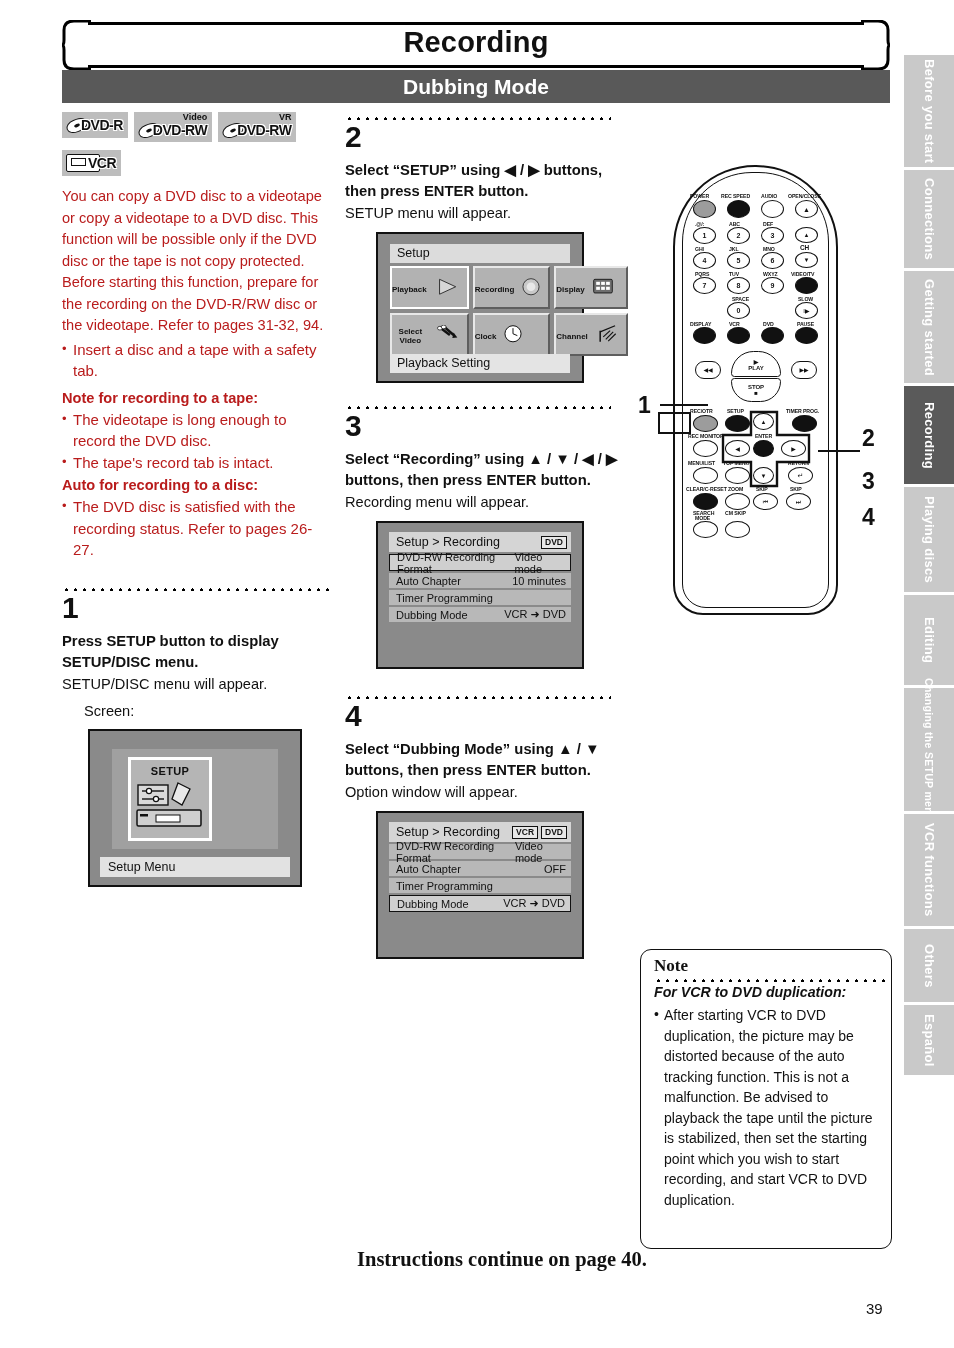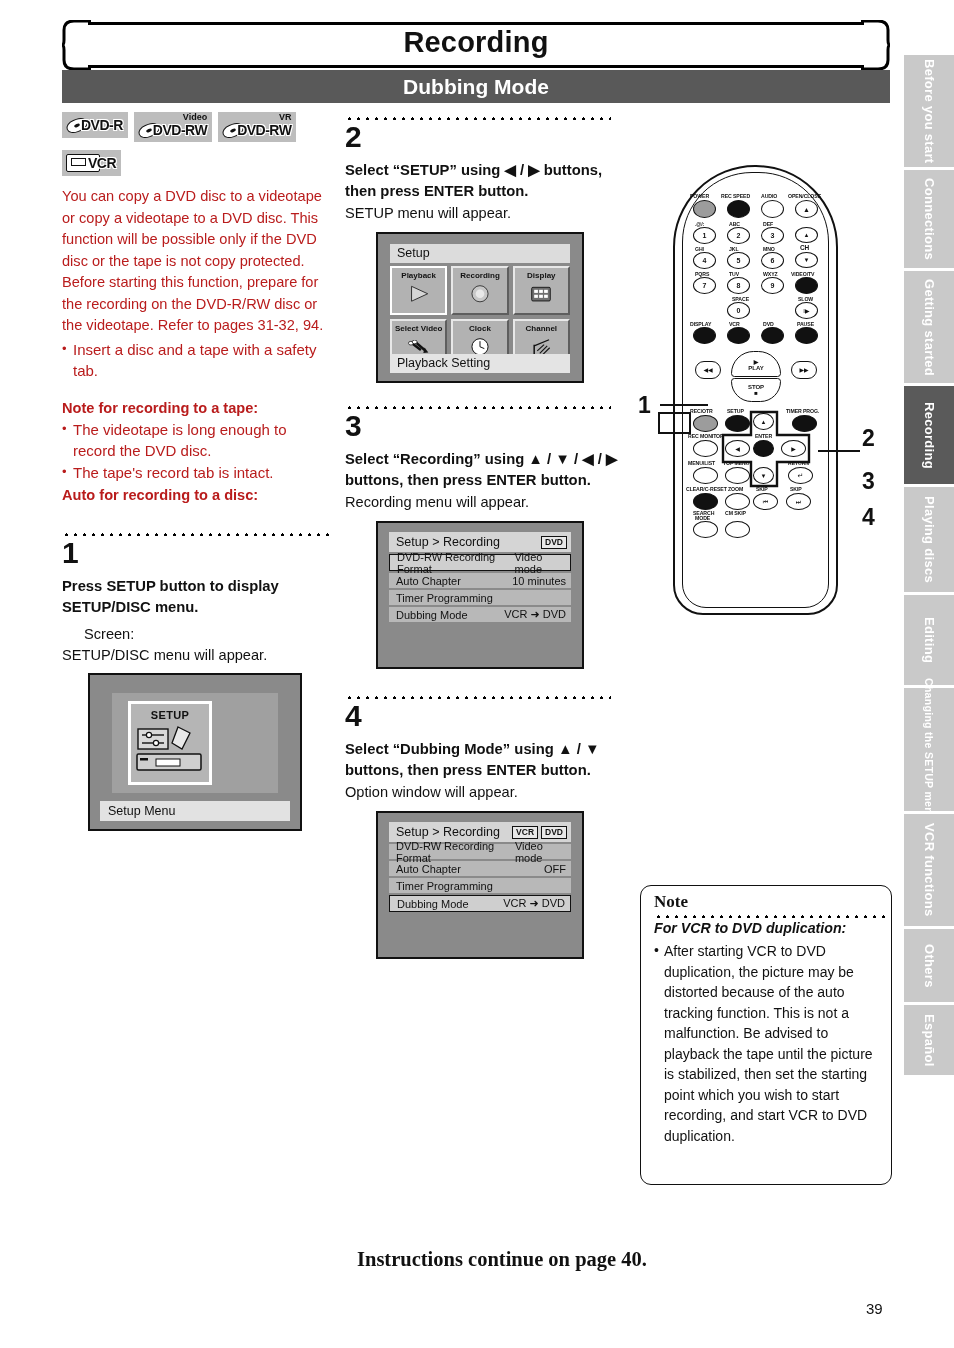--- a/index.html
+++ b/index.html
@@ -161,23 +161,22 @@
     background: #dcdcdc; font-size: 12.5px; padding-left: 7px; line-height: 19px; color:#111;
   }
   .s2-grid {
     position: absolute; left: 12px; right: 12px; top: 32px; height: 90px;
     display: grid; grid-template-columns: repeat(3, 1fr); grid-template-rows: repeat(2, 1fr);
     gap: 4px;
   }
   .s2-cell {
     background: #b2b2b2; border: 2px solid #e8e8e8;
     border-right-color: #5e5e5e; border-bottom-color: #5e5e5e;
-    position: relative; display: flex; flex-direction: column; align-items: center;
+    position: relative; display: flex; flex-direction: row; align-items: center;
     padding-top: 3px;
-    justify-content: space-between;
   }
   .s2-cell.sel { border: 2.5px solid #ffffff; }
   .s2-cell .cl { font-size: 8px; font-weight: bold; color: #111; text-align: center; line-height: 9px;}
   .s2-foot {
     position: absolute; left: 12px; right: 12px; bottom: 8px; height: 19px;
     background: #e4e4e4; font-size: 12.5px; padding-left: 7px; line-height: 19px; color:#111;
   }
 
   
   .menuscreen {
@@ -219,21 +218,21 @@
   .btn.grey { background: #9c9c9c; }
   .blab {
     position: absolute; font-size: 5.2px; font-weight: bold; color: #111;
     white-space: nowrap; letter-spacing: -.1px;
   }
   .callout { position: absolute; font-size: 23px; font-weight: bold; }
   .cline { position: absolute; background: #111; height: 1.6px; }
 
   
   .notebox {
-    position: absolute; left: 640px; top: 885px; width: 252px; height: 300px;
+    position: absolute; left: 640px; top: 949px; width: 252px; height: 300px;
     border: 1.6px solid #111; border-radius: 11px; padding: 6px 12px 8px 13px;
   }
   .note-title { font-size: 17px; font-weight: bold; font-family: "Liberation Serif", serif; }
   .note-sub { font-size: 14.2px; font-weight: bold; font-style: italic; margin-top: 1px; }
   .note-list { list-style: none; margin-top: 5px; }
   .note-list li {
     font-size: 14px; line-height: 20.5px; padding-left: 10px; position: relative;
   }
   .note-list li::before { content: "\2022"; position: absolute; left: 0; top: -1px; }
 
@@ -321,35 +320,38 @@
         </div>
       </div>
 
     <div class="body-text">
       <p>You can copy a DVD disc to a videotape or copy a videotape to a DVD disc. This function will be possible only if the DVD disc or the tape is not copy protected. Before starting this function, prepare for the recording on the DVD-R/RW disc or the videotape. Refer to pages 31-32, 94.</p>
 
       <ul class="bul">
         <li>Insert a disc and a tape with a safety tab.</li>
       </ul>
 
-      <h4 class="sub" style="margin-top:16px">Note for recording to a tape:</h4>
+      <h4 class="sub" style="margin-top:6px">Note for recording to a tape:</h4>
       <ul class="bul">
         <li>The videotape is long enough to record the DVD disc.</li>
         <li>The tape's record tab is intact.</li>
       </ul>
 
       <h4 class="sub" style="margin-top:2px">Auto for recording to a disc:</h4>
+      <ul class="bul">
+        <li>The DVD disc is satisfied with the recording status. Refer to pages 26-27.</li>
+      </ul>
     </div>
 
     <div style="margin-top:22px">
       <div class="dots w-left"></div>
       <div class="stepnum">1</div>
       <div class="step-head">Press SETUP button to display SETUP/DISC menu.</div>
+      <div class="step-body">SETUP/DISC menu will appear.</div>
       <div class="step-body indent" style="margin-top:6px">Screen:</div>
-      <div class="step-body">SETUP/DISC menu will appear.</div>
 
       <div class="tvscreen screen1">
         <div class="s1-inner">
           <div class="s1-tile sel" style="left:16px; top:8px; width:84px; height:84px;">
             <div class="tl">SETUP</div>
             <svg width="72" height="56" viewBox="0 0 72 56">
               <rect x="4" y="8" width="30" height="20" fill="#d9d9d9" stroke="#111" stroke-width="1.4"></rect>
               <line x1="8" y1="14" x2="30" y2="14" stroke="#111" stroke-width="1.4"></line>
               <circle cx="15" cy="14" r="2.6" fill="#fff" stroke="#111" stroke-width="1.2"></circle>
               <line x1="8" y1="22" x2="30" y2="22" stroke="#111" stroke-width="1.4"></line>

